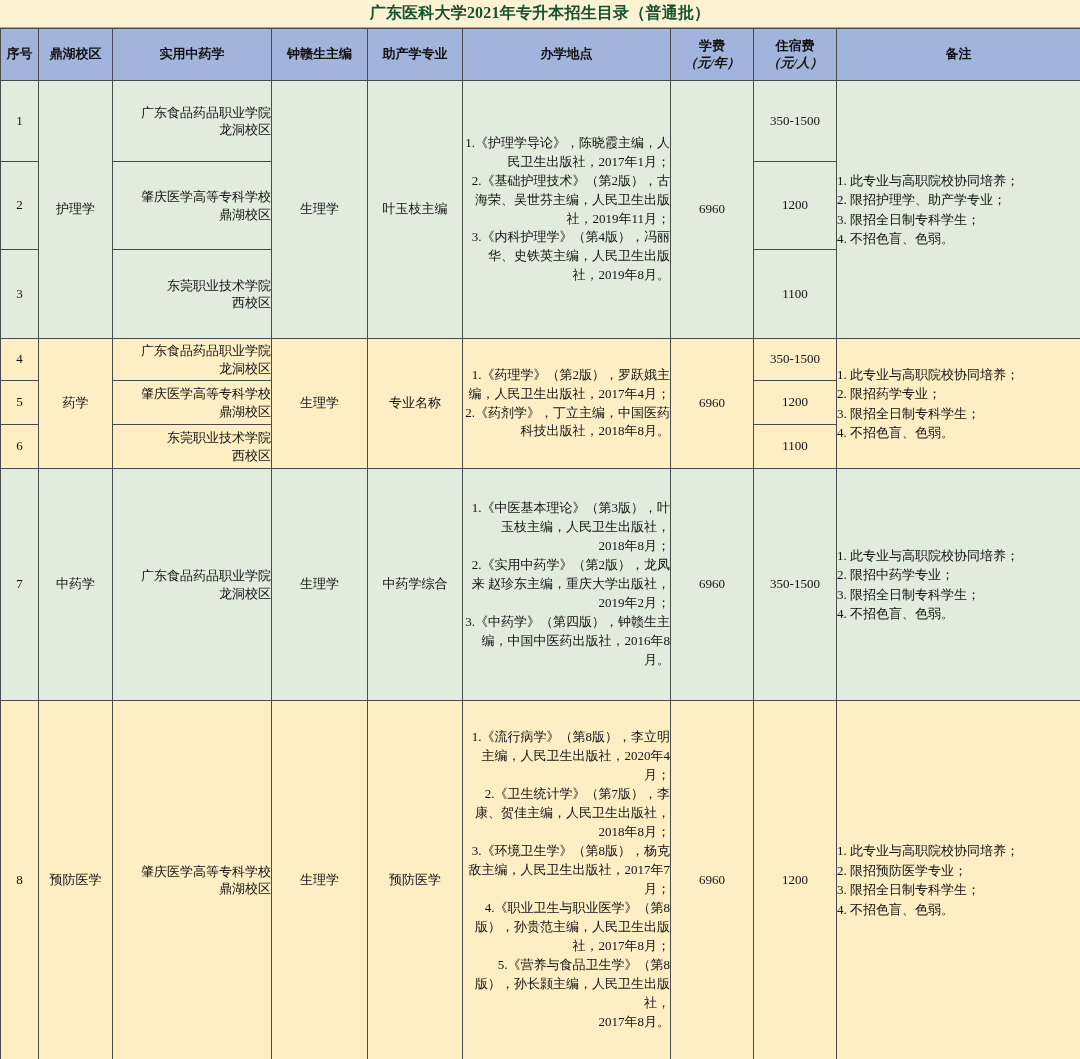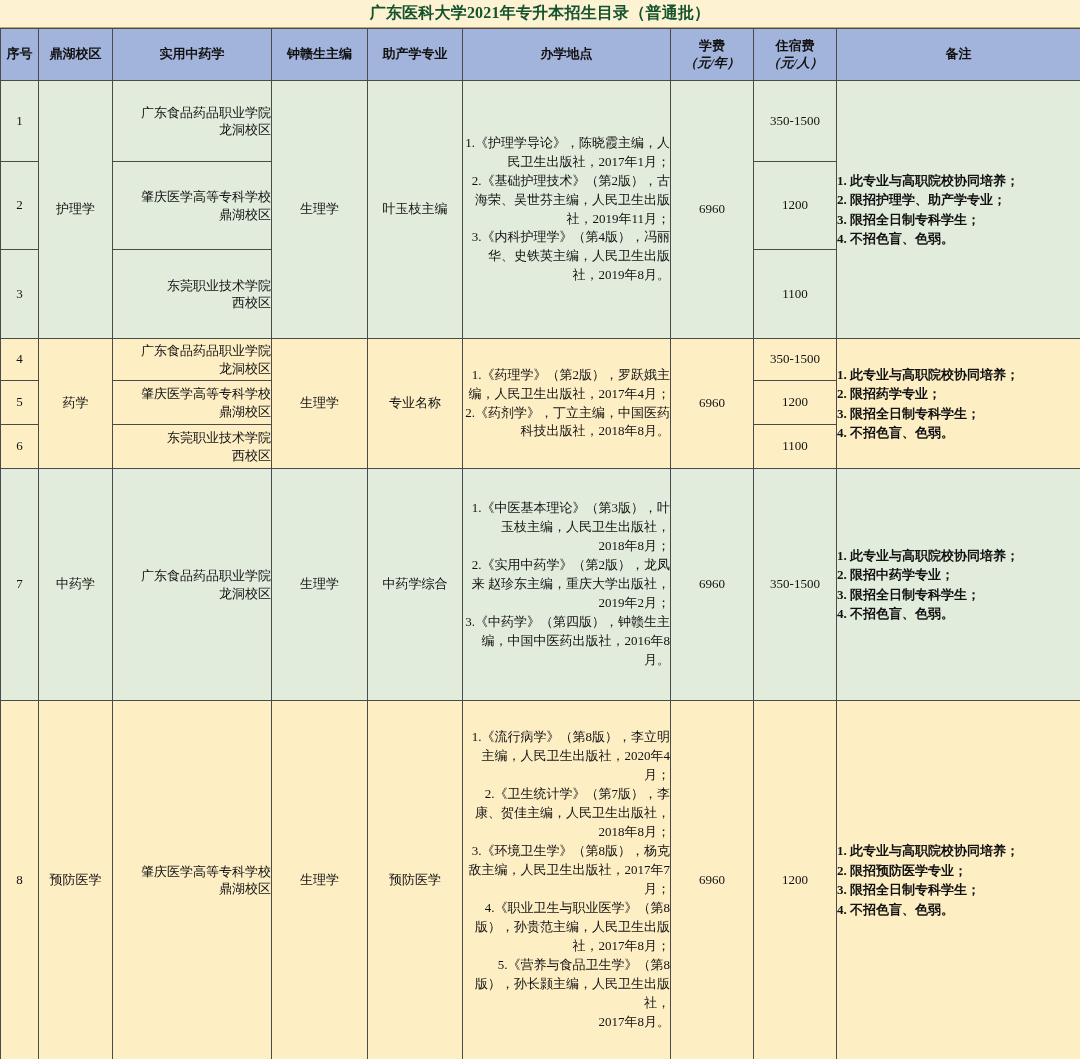--- a/index.html
+++ b/index.html
@@ -88,21 +88,21 @@
     padding: 4px 5px 4px 6px;
     line-height: 1.46;
     font-size: 13px;
     white-space: pre-line;
   }
   td.remark {
     text-align: left;
     vertical-align: middle;
     padding: 4px 6px 4px 8px;
     color: #e0312b;
-    font-weight: bold;
+    font-weight: normal;
     font-size: 13.5px;
     line-height: 1.5;
     white-space: pre-line;
   }
   td.place { text-align: right; line-height: 1.32; margin-top: 21px; }
   td.seq   { font-size: 13px; }
 </style>
 </head>
 <body>
 

